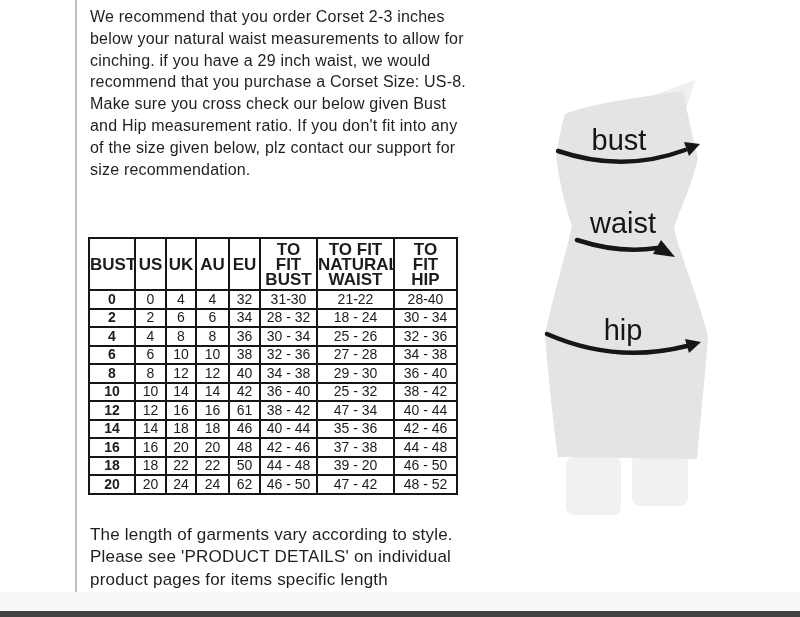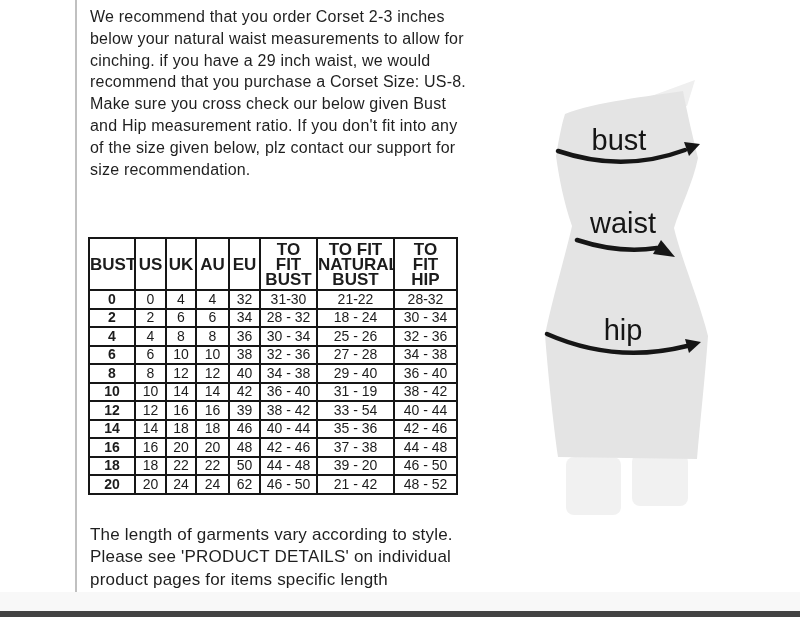--- a/index.html
+++ b/index.html
@@ -56,36 +56,36 @@
           <th>BUST</th>
           <th>US</th>
           <th>UK</th>
           <th>AU</th>
           <th>EU</th>
           <th>TO
 FIT
 BUST</th>
           <th>TO FIT
 NATURAL
-BUST</th>
+WAIST</th>
           <th>TO
 FIT
 HIP</th>
         </tr>
     </thead>
     <tbody id="table-body">
         <tr>
           <td class="size-col">0</td>
           <td>0</td>
           <td>4</td>
           <td>4</td>
           <td>32</td>
           <td>31-30</td>
           <td>21-22</td>
-          <td>28-32</td>
+          <td>28-40</td>
         </tr>
         <tr>
           <td class="size-col">2</td>
           <td>2</td>
           <td>6</td>
           <td>6</td>
           <td>34</td>
           <td>28 - 32</td>
           <td>18 - 24</td>
           <td>30 - 34</td>
@@ -110,41 +110,41 @@
           <td>27 - 28</td>
           <td>34 - 38</td>
         </tr>
         <tr>
           <td class="size-col">8</td>
           <td>8</td>
           <td>12</td>
           <td>12</td>
           <td>40</td>
           <td>34 - 38</td>
-          <td>29 - 40</td>
+          <td>29 - 30</td>
           <td>36 - 40</td>
         </tr>
         <tr>
           <td class="size-col">10</td>
           <td>10</td>
           <td>14</td>
           <td>14</td>
           <td>42</td>
           <td>36 - 40</td>
-          <td>31 - 19</td>
+          <td>25 - 32</td>
           <td>38 - 42</td>
         </tr>
         <tr>
           <td class="size-col">12</td>
           <td>12</td>
           <td>16</td>
           <td>16</td>
-          <td>39</td>
+          <td>61</td>
           <td>38 - 42</td>
-          <td>33 - 54</td>
+          <td>47 - 34</td>
           <td>40 - 44</td>
         </tr>
         <tr>
           <td class="size-col">14</td>
           <td>14</td>
           <td>18</td>
           <td>18</td>
           <td>46</td>
           <td>40 - 44</td>
           <td>35 - 36</td>
@@ -170,21 +170,21 @@
           <td>39 - 20</td>
           <td>46 - 50</td>
         </tr>
         <tr>
           <td class="size-col">20</td>
           <td>20</td>
           <td>24</td>
           <td>24</td>
           <td>62</td>
           <td>46 - 50</td>
-          <td>21 - 42</td>
+          <td>47 - 42</td>
           <td>48 - 52</td>
         </tr>
       </tbody>
   </table>
 
   <p class="footer-note">The length of garments vary according to style. Please see 'PRODUCT DETAILS' on individual product pages for items specific length measurements.</p>
 
   <div class="figure">
     <svg width="185" height="460" viewBox="0 0 185 460">
 

